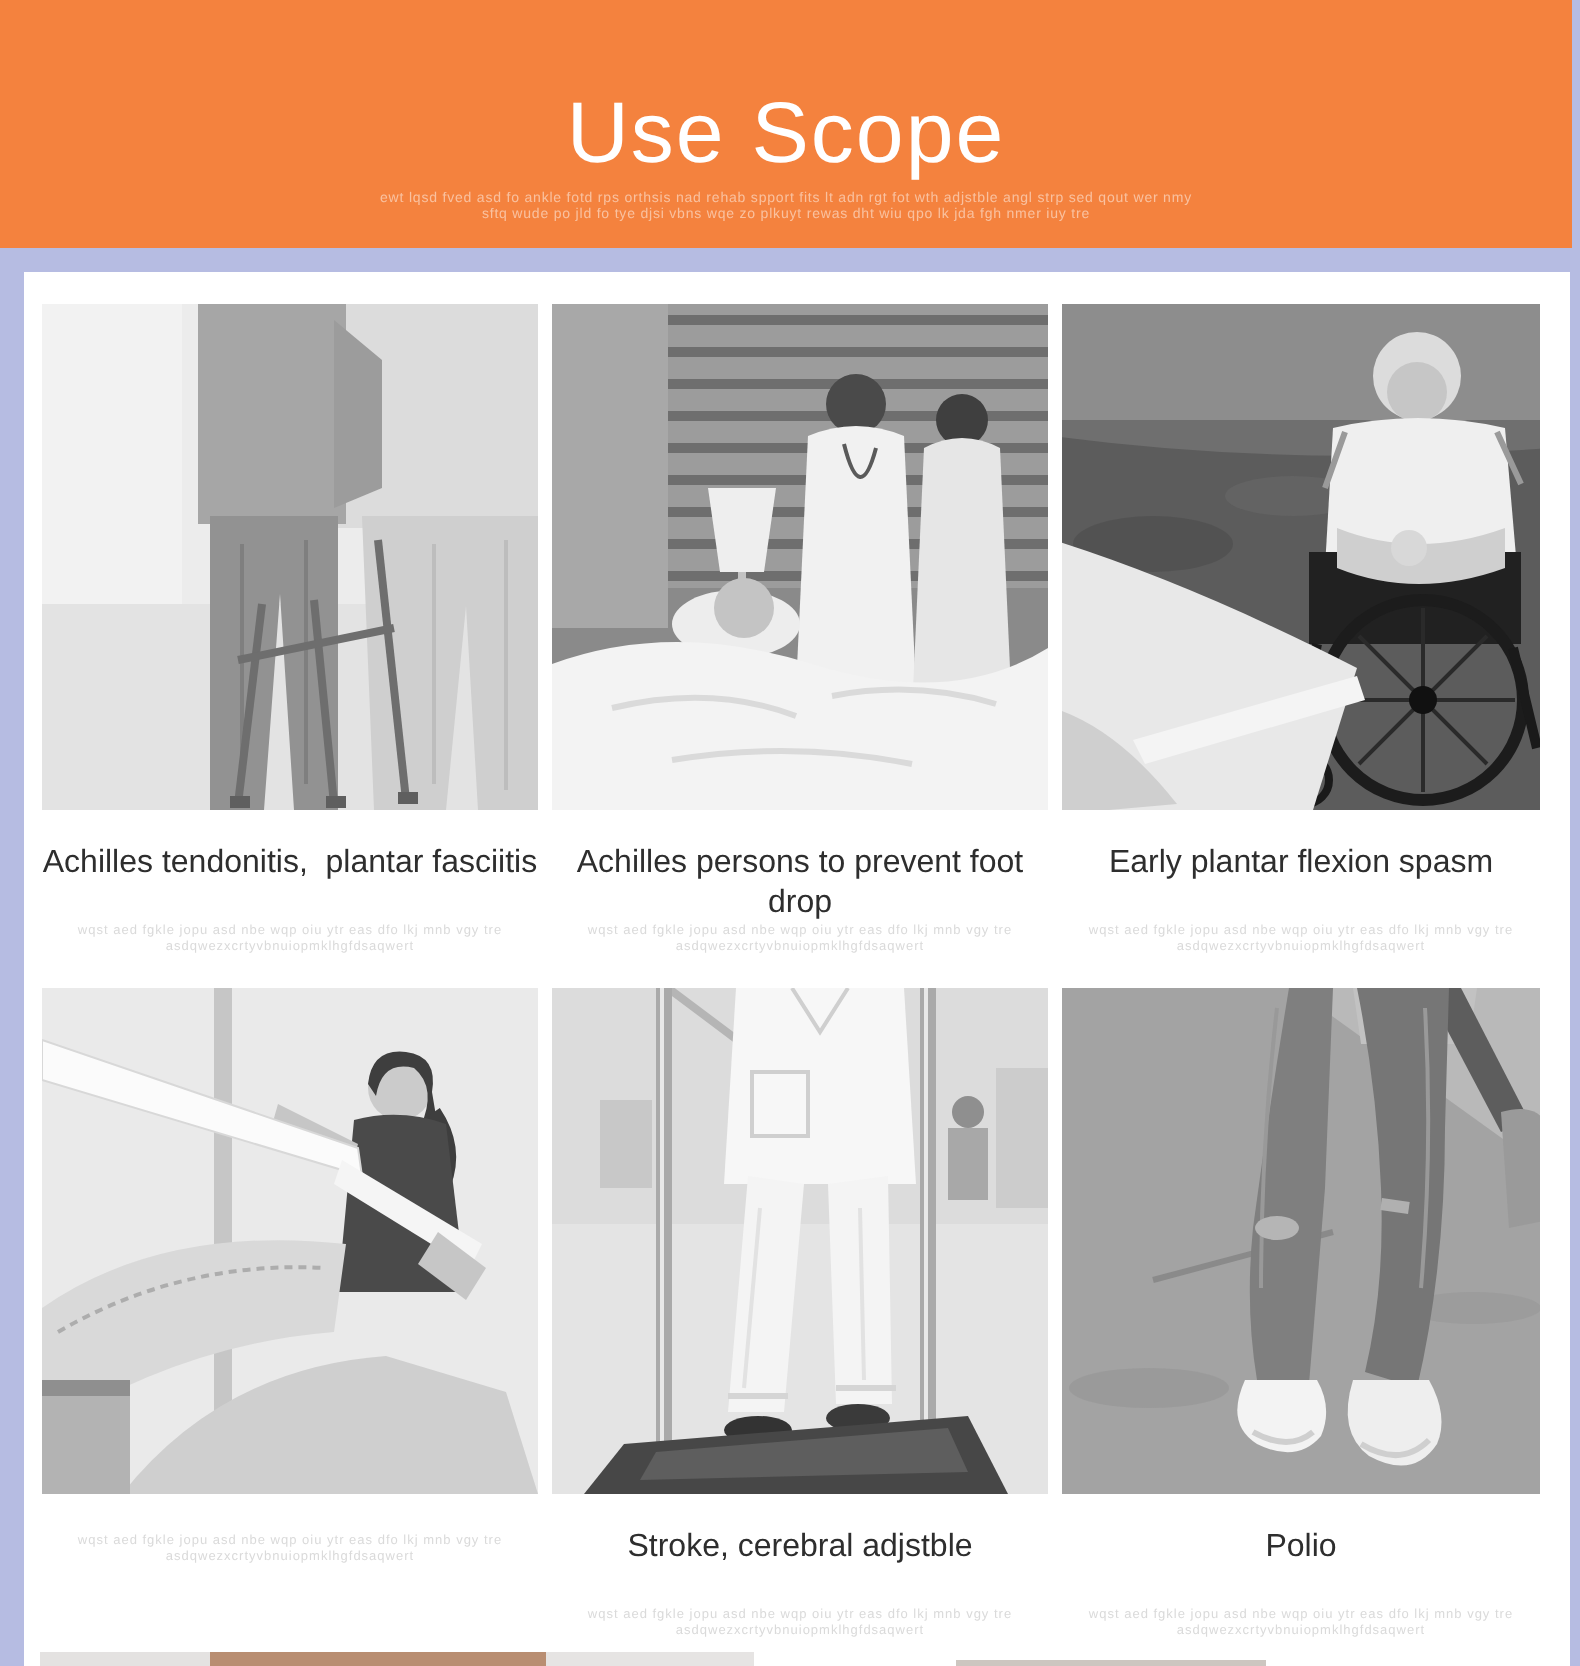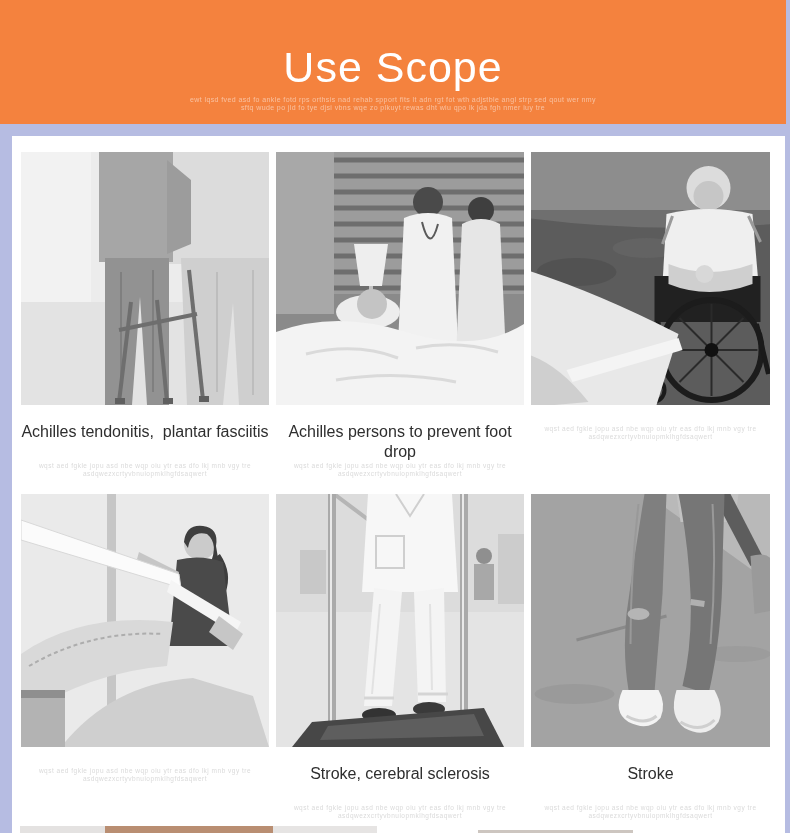--- a/index.html
+++ b/index.html
@@ -161,20 +161,21 @@
           <circle cx="185" cy="198" r="50" fill="none" stroke="#1c1c1c" stroke-width="6"></circle>
           <path d="M185 152 V244 M139 198 H231 M153 166 L217 230 M217 166 L153 230" stroke="#2a2a2a" stroke-width="2" fill="none"></path>
           <circle cx="185" cy="198" r="7" fill="#111111"></circle>
           <path d="M132 170 L118 238 M230 172 L242 222" stroke="#1a1a1a" stroke-width="5" fill="none"></path>
           <circle cx="126" cy="238" r="12" fill="none" stroke="#1a1a1a" stroke-width="4"></circle>
           <path d="M0 118 Q70 140 152 182 L130 253 H0 Z" fill="#e8e8e8"></path>
           <path d="M40 218 L152 186 L156 198 L46 230 Z" fill="#f4f4f4"></path>
           <path d="M0 202 Q32 212 62 250 L28 253 H0 Z" fill="#cfcfcf"></path>
         </svg>
       </div>
+      <figcaption class="caption">Early plantar flexion spasm</figcaption>
       <div class="wm">
         <div>wqst aed fgkle jopu asd nbe wqp oiu ytr eas dfo lkj mnb vgy tre</div>
         <div>asdqwezxcrtyvbnuiopmklhgfdsaqwert</div>
       </div>
     </figure>
 
     <figure class="cell">
       <div class="photo">
         <svg viewBox="0 0 248 253" preserveAspectRatio="xMidYMid slice">
           <rect width="248" height="253" fill="#eaeaea"></rect>
@@ -220,21 +221,21 @@
           <path d="M98 94 L88 212 H116 L126 98 Z" fill="#f4f4f4"></path>
           <path d="M138 98 L142 208 H170 L168 94 Z" fill="#f4f4f4"></path>
           <path d="M88 204 h30 M142 200 h30" stroke="#d5d5d5" stroke-width="3"></path>
           <path d="M104 110 L96 200 M154 110 L156 196" stroke="#e2e2e2" stroke-width="2"></path>
           <ellipse cx="103" cy="221" rx="17" ry="7" fill="#333333"></ellipse>
           <ellipse cx="153" cy="215" rx="16" ry="7" fill="#3a3a3a"></ellipse>
           <polygon points="36,228 208,214 228,253 16,253" fill="#474747"></polygon>
           <polygon points="52,232 198,220 208,242 44,246" fill="#5e5e5e"></polygon>
         </svg>
       </div>
-      <figcaption class="caption">Stroke, cerebral sclerosis</figcaption>
+      <figcaption class="caption">Stroke, cerebral adjstble</figcaption>
       <div class="wm">
         <div>wqst aed fgkle jopu asd nbe wqp oiu ytr eas dfo lkj mnb vgy tre</div>
         <div>asdqwezxcrtyvbnuiopmklhgfdsaqwert</div>
       </div>
     </figure>
 
     <figure class="cell">
       <div class="photo">
         <svg viewBox="0 0 248 253" preserveAspectRatio="xMidYMid slice">
           <rect width="248" height="253" fill="#a3a3a3"></rect>
@@ -248,21 +249,21 @@
           <path d="M118 0 Q108 60 100 120 Q96 160 102 196 L128 198 Q132 150 136 100 L140 0 Z" fill="#7f7f7f"></path>
           <path d="M152 0 Q162 50 164 100 Q166 150 156 192 L182 200 Q196 140 196 70 L198 0 Z" fill="#767676"></path>
           <path d="M112 10 Q104 80 104 150 M186 10 Q190 80 184 150" stroke="#999999" stroke-width="2" fill="none"></path>
           <ellipse cx="112" cy="120" rx="11" ry="6" fill="#b5b5b5"></ellipse>
           <rect x="164" y="106" width="14" height="6" fill="#b0b0b0" transform="rotate(8 171 109)"></rect>
           <path d="M96 196 q-10 22 6 32 q20 10 32 -4 q6 -14 -2 -28 z" fill="#f3f3f3"></path>
           <path d="M150 196 q-8 26 8 38 q22 12 34 -6 q6 -14 -4 -32 z" fill="#eeeeee"></path>
           <path d="M100 222 q18 10 30 0 M154 228 q20 12 34 -2" stroke="#cfcfcf" stroke-width="3" fill="none"></path>
         </svg>
       </div>
-      <figcaption class="caption">Stroke</figcaption>
+      <figcaption class="caption">Polio</figcaption>
       <div class="wm">
         <div>wqst aed fgkle jopu asd nbe wqp oiu ytr eas dfo lkj mnb vgy tre</div>
         <div>asdqwezxcrtyvbnuiopmklhgfdsaqwert</div>
       </div>
     </figure>
 
   </div>
 
   <div class="strip strip-1" style="background: rgb(228, 226, 225);"></div>
   <div class="strip strip-2" style="background: rgb(185, 142, 114);"></div>

